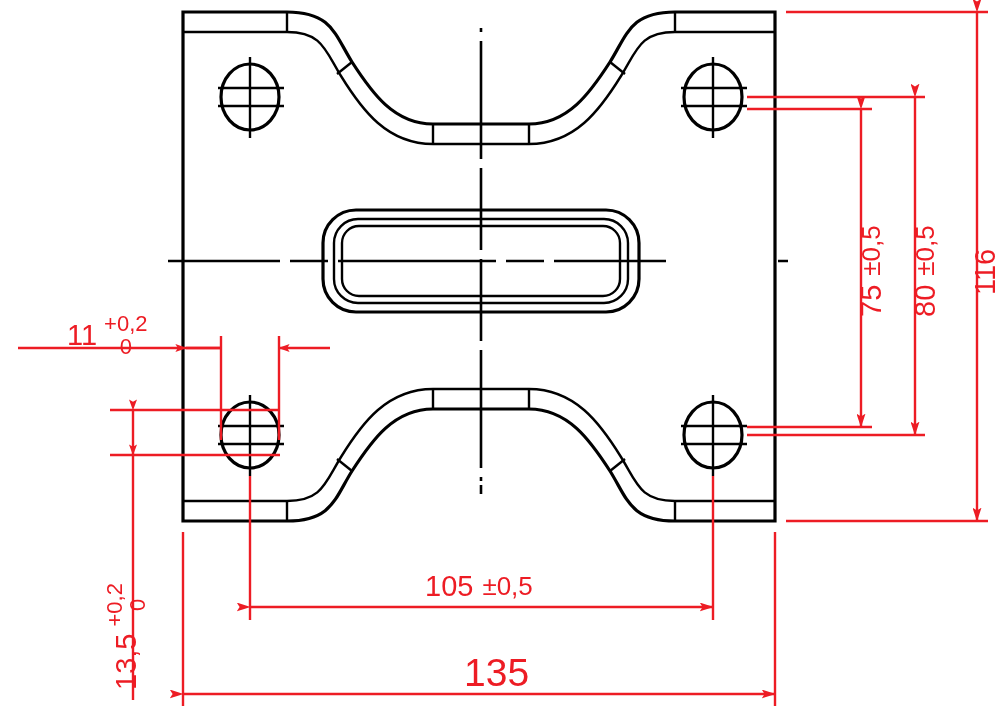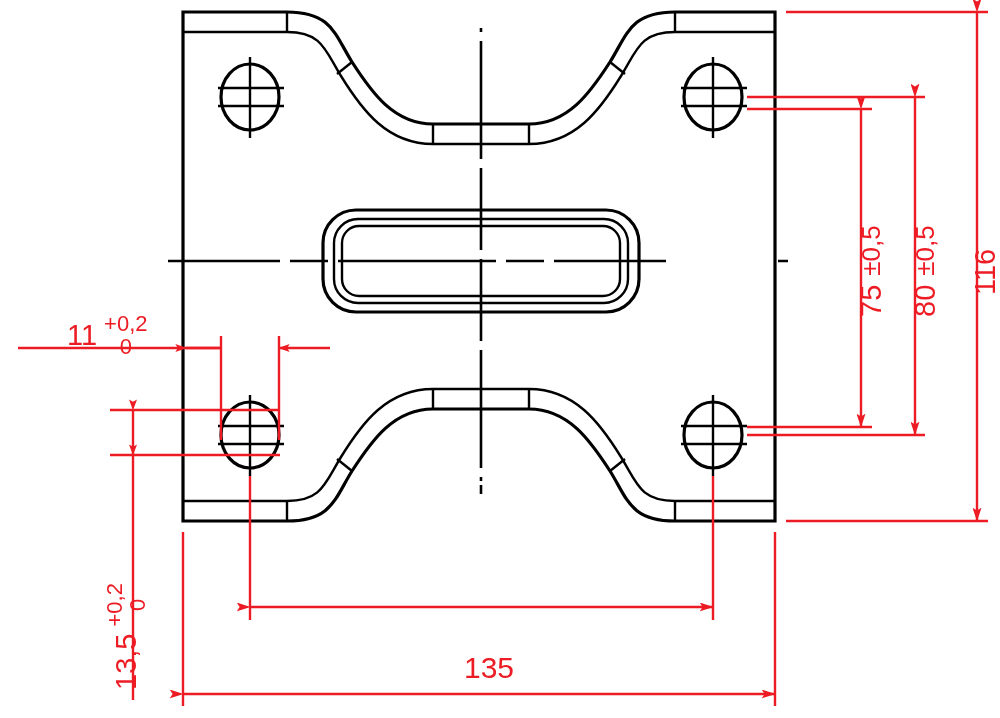--- a/index.html
+++ b/index.html
@@ -144,22 +144,25 @@
     <line x1="186" y1="348" x2="221" y2="348" marker-start="url(#arS)"></line>
     <line x1="330" y1="348" x2="279" y2="348" marker-end="url(#arS)"></line>
 
     <line x1="110" y1="410" x2="280" y2="410"></line>
     <line x1="110" y1="455" x2="280" y2="455"></line>
     <line x1="133" y1="410" x2="133" y2="455" marker-start="url(#arS)" marker-end="url(#arS)"></line>
     <line x1="133" y1="455" x2="133" y2="700"></line>
   </g>
 </svg>
 
-<div class="lbl" style="left:464px;top:653px;font-size:30px;">135</div>
+<div class="lbl" style="left:464px;top:653px;font-size:39px;">135</div>
 
+<div class="lbl" style="left:425px;top:570px;font-size:29px;">
+  <span class="main">105</span><span class="main" style="font-size:26px;margin-left:9px;">±0,5</span>
+</div>
 
 <div class="lbl rot" style="left:971px;top:295px;font-size:29px;transform:rotate(-90deg);">
   <span>116</span>
 </div>
 
 <div class="lbl rot" style="left:909px;top:317px;font-size:29px;transform:rotate(-90deg);">
   <span class="main">80</span><span class="main" style="font-size:26px;margin-left:9px;">±0,5</span>
 </div>
 
 <div class="lbl rot" style="left:855px;top:317px;font-size:29px;transform:rotate(-90deg);">

